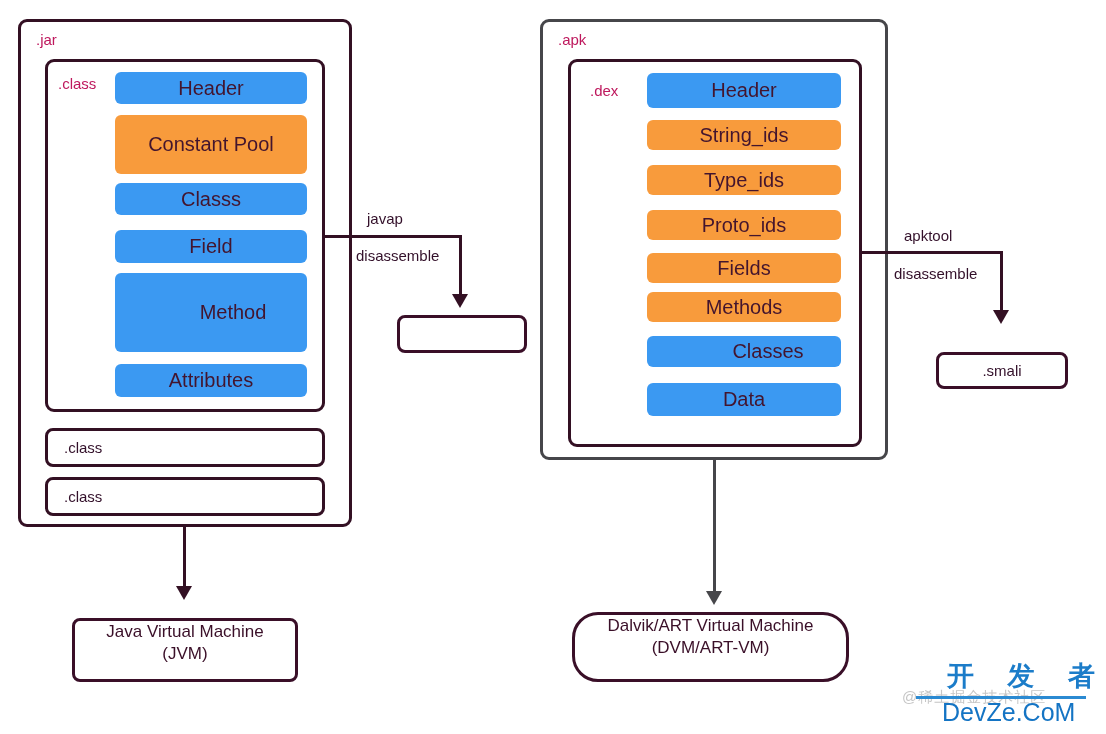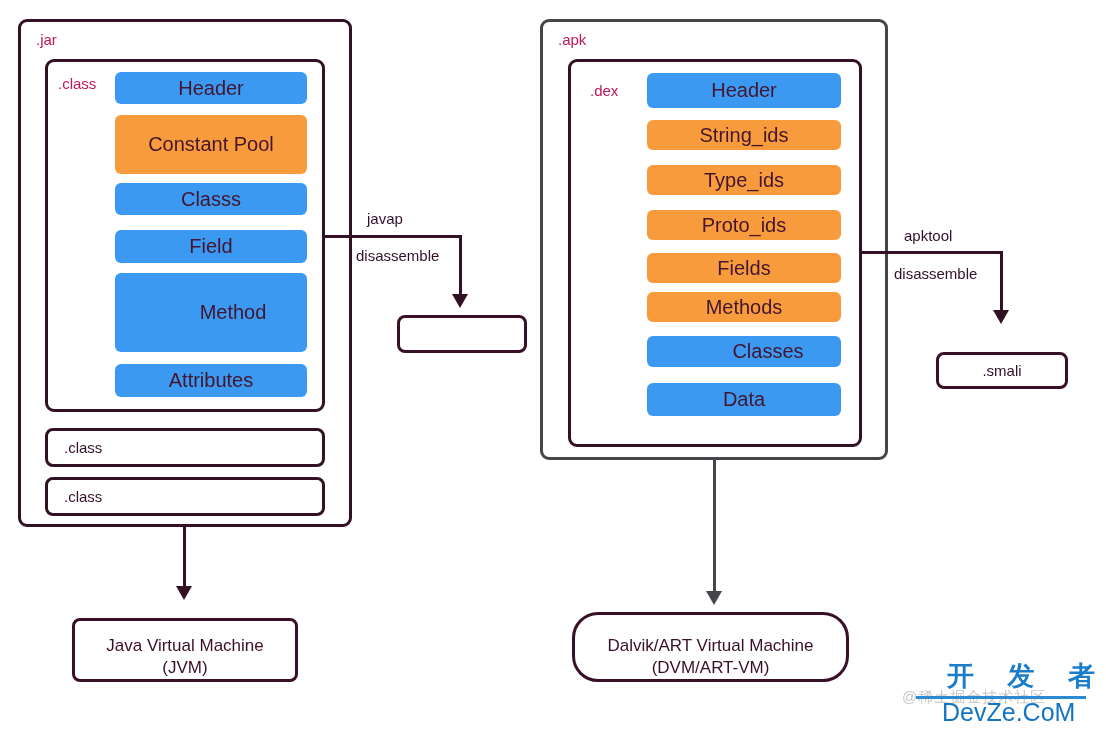--- a/index.html
+++ b/index.html
@@ -21,21 +21,21 @@
   .hline,.vline{position:absolute;background:#331023;}
   .gray-line{background:#46464a;}
   .arrowhead{
     position:absolute;width:0;height:0;
     border-left:8px solid transparent;border-right:8px solid transparent;
     border-top:14px solid #331023;
   }
   .gray-head{border-top-color:#46464a;}
   .vmbox{
     position:absolute;background:#fff;border:3px solid #3a0f28;border-radius:8px;
-    box-sizing:border-box;display:flex;flex-direction:column;align-items:center;justify-content:flex-end;
+    box-sizing:border-box;display:flex;flex-direction:column;align-items:center;justify-content:flex-start;
     font-size:17px;color:#3a0f28;line-height:1.3;text-align:center;
   }
   .outbox{
     position:absolute;background:#fff;border:3px solid #3a0f28;border-radius:8px;
     box-sizing:border-box;display:flex;align-items:center;justify-content:center;
     font-size:15px;color:#33102a;
   }
   .classfile{
     position:absolute;background:#fff;border:3px solid #331023;border-radius:8px;
     box-sizing:border-box;display:flex;align-items:center;font-size:15px;color:#33102a;

